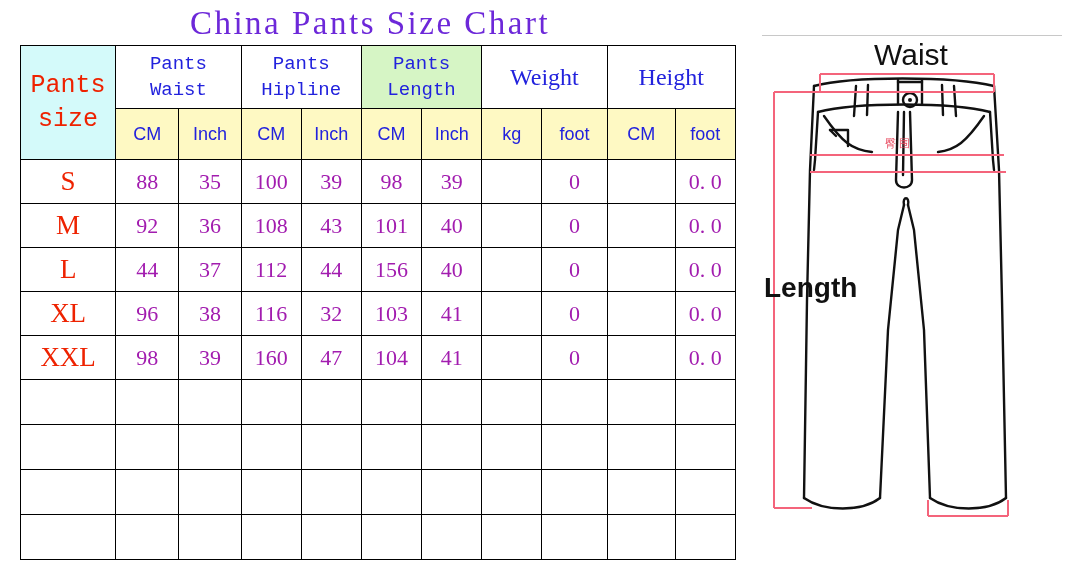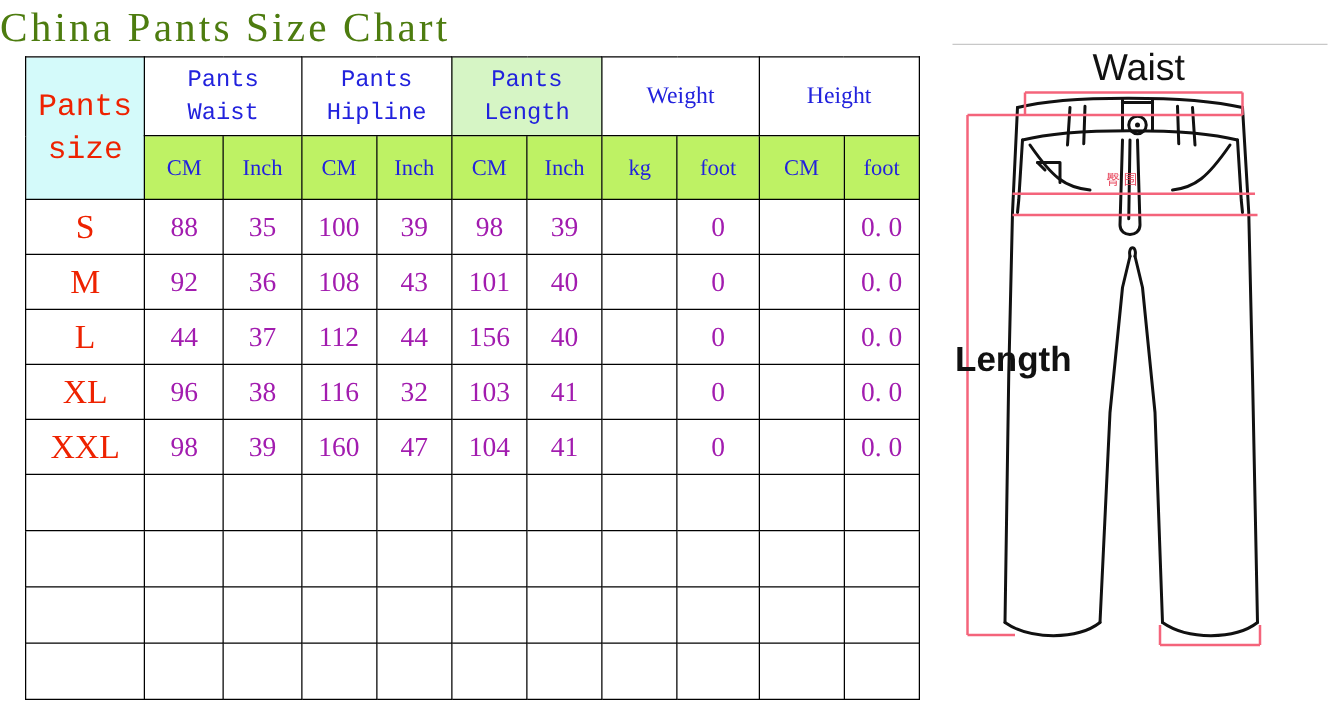--- a/index.html
+++ b/index.html
@@ -14,21 +14,22 @@
     overflow: hidden;
     font-family: "Liberation Serif", serif;
   }
 
   
   #chart-title {
     position: absolute;
     left: 0;
     top: 4px;
     width: 740px;
-    color: #4d7c0f;
+    text-align: center;
+    color: #6d28d9;
     font-family: "Liberation Serif", serif;
     font-size: 33px;
     font-weight: normal;
     letter-spacing: 2.5px;
     white-space: nowrap;
     line-height: 38px;
   }
 
   
   #size-table {
@@ -74,29 +75,29 @@
   .hdr-group {
     background: #ffffff;
     color: #2222dd;
     font-family: "Liberation Mono", monospace;
     font-size: 19px;
     line-height: 26px;
     height: 62px;
   }
   .hdr-group.green { background: #d6f5c5; }
   .hdr-group.single {
-    font-size: 19px;
+    font-size: 24px;
     font-family: "Liberation Serif", serif;
   }
   .hdr-group span { display: block; }
 
   .hdr-sub {
-    background: #bef264;
+    background: #fef9c3;
     color: #2222dd;
-    font-family: Liberation Serif, serif;
+    font-family: Liberation Sans, sans-serif;
     font-size: 18px;
     height: 50px;
   }
 
   
   .cell-size {
     color: #ee2200;
     font-family: "Liberation Serif", serif;
     font-size: 27px;
     height: 43px;

